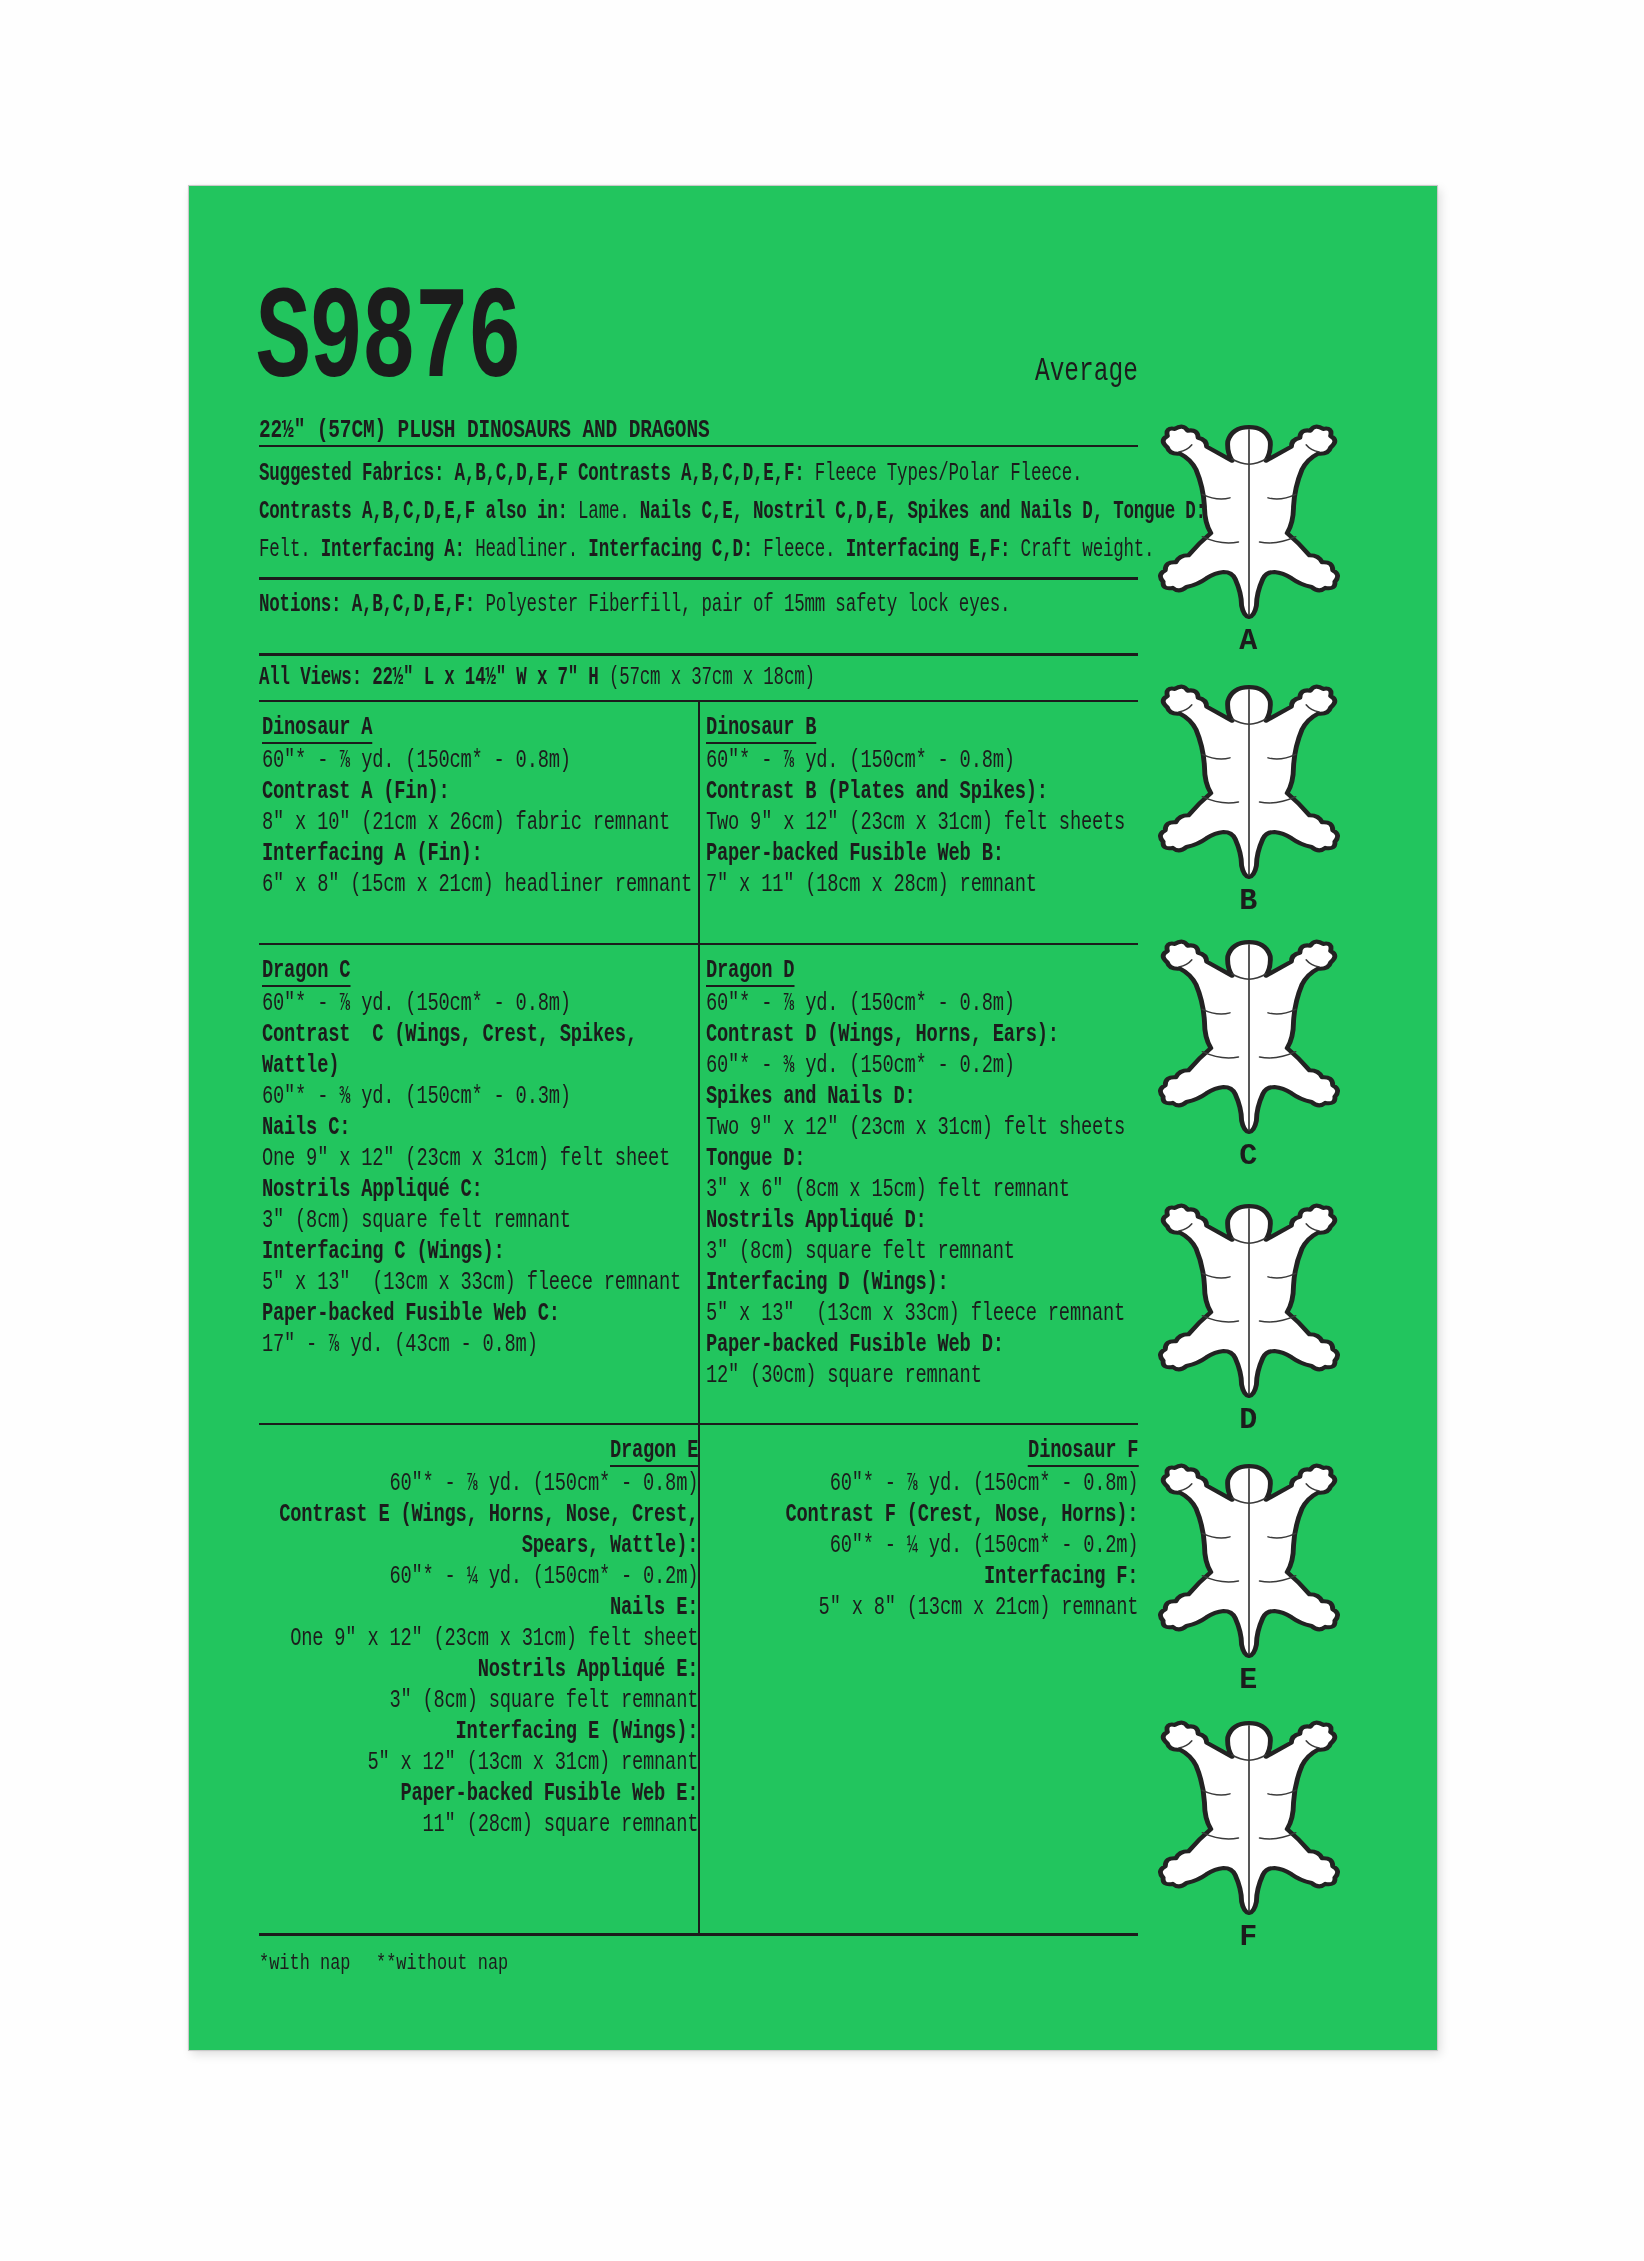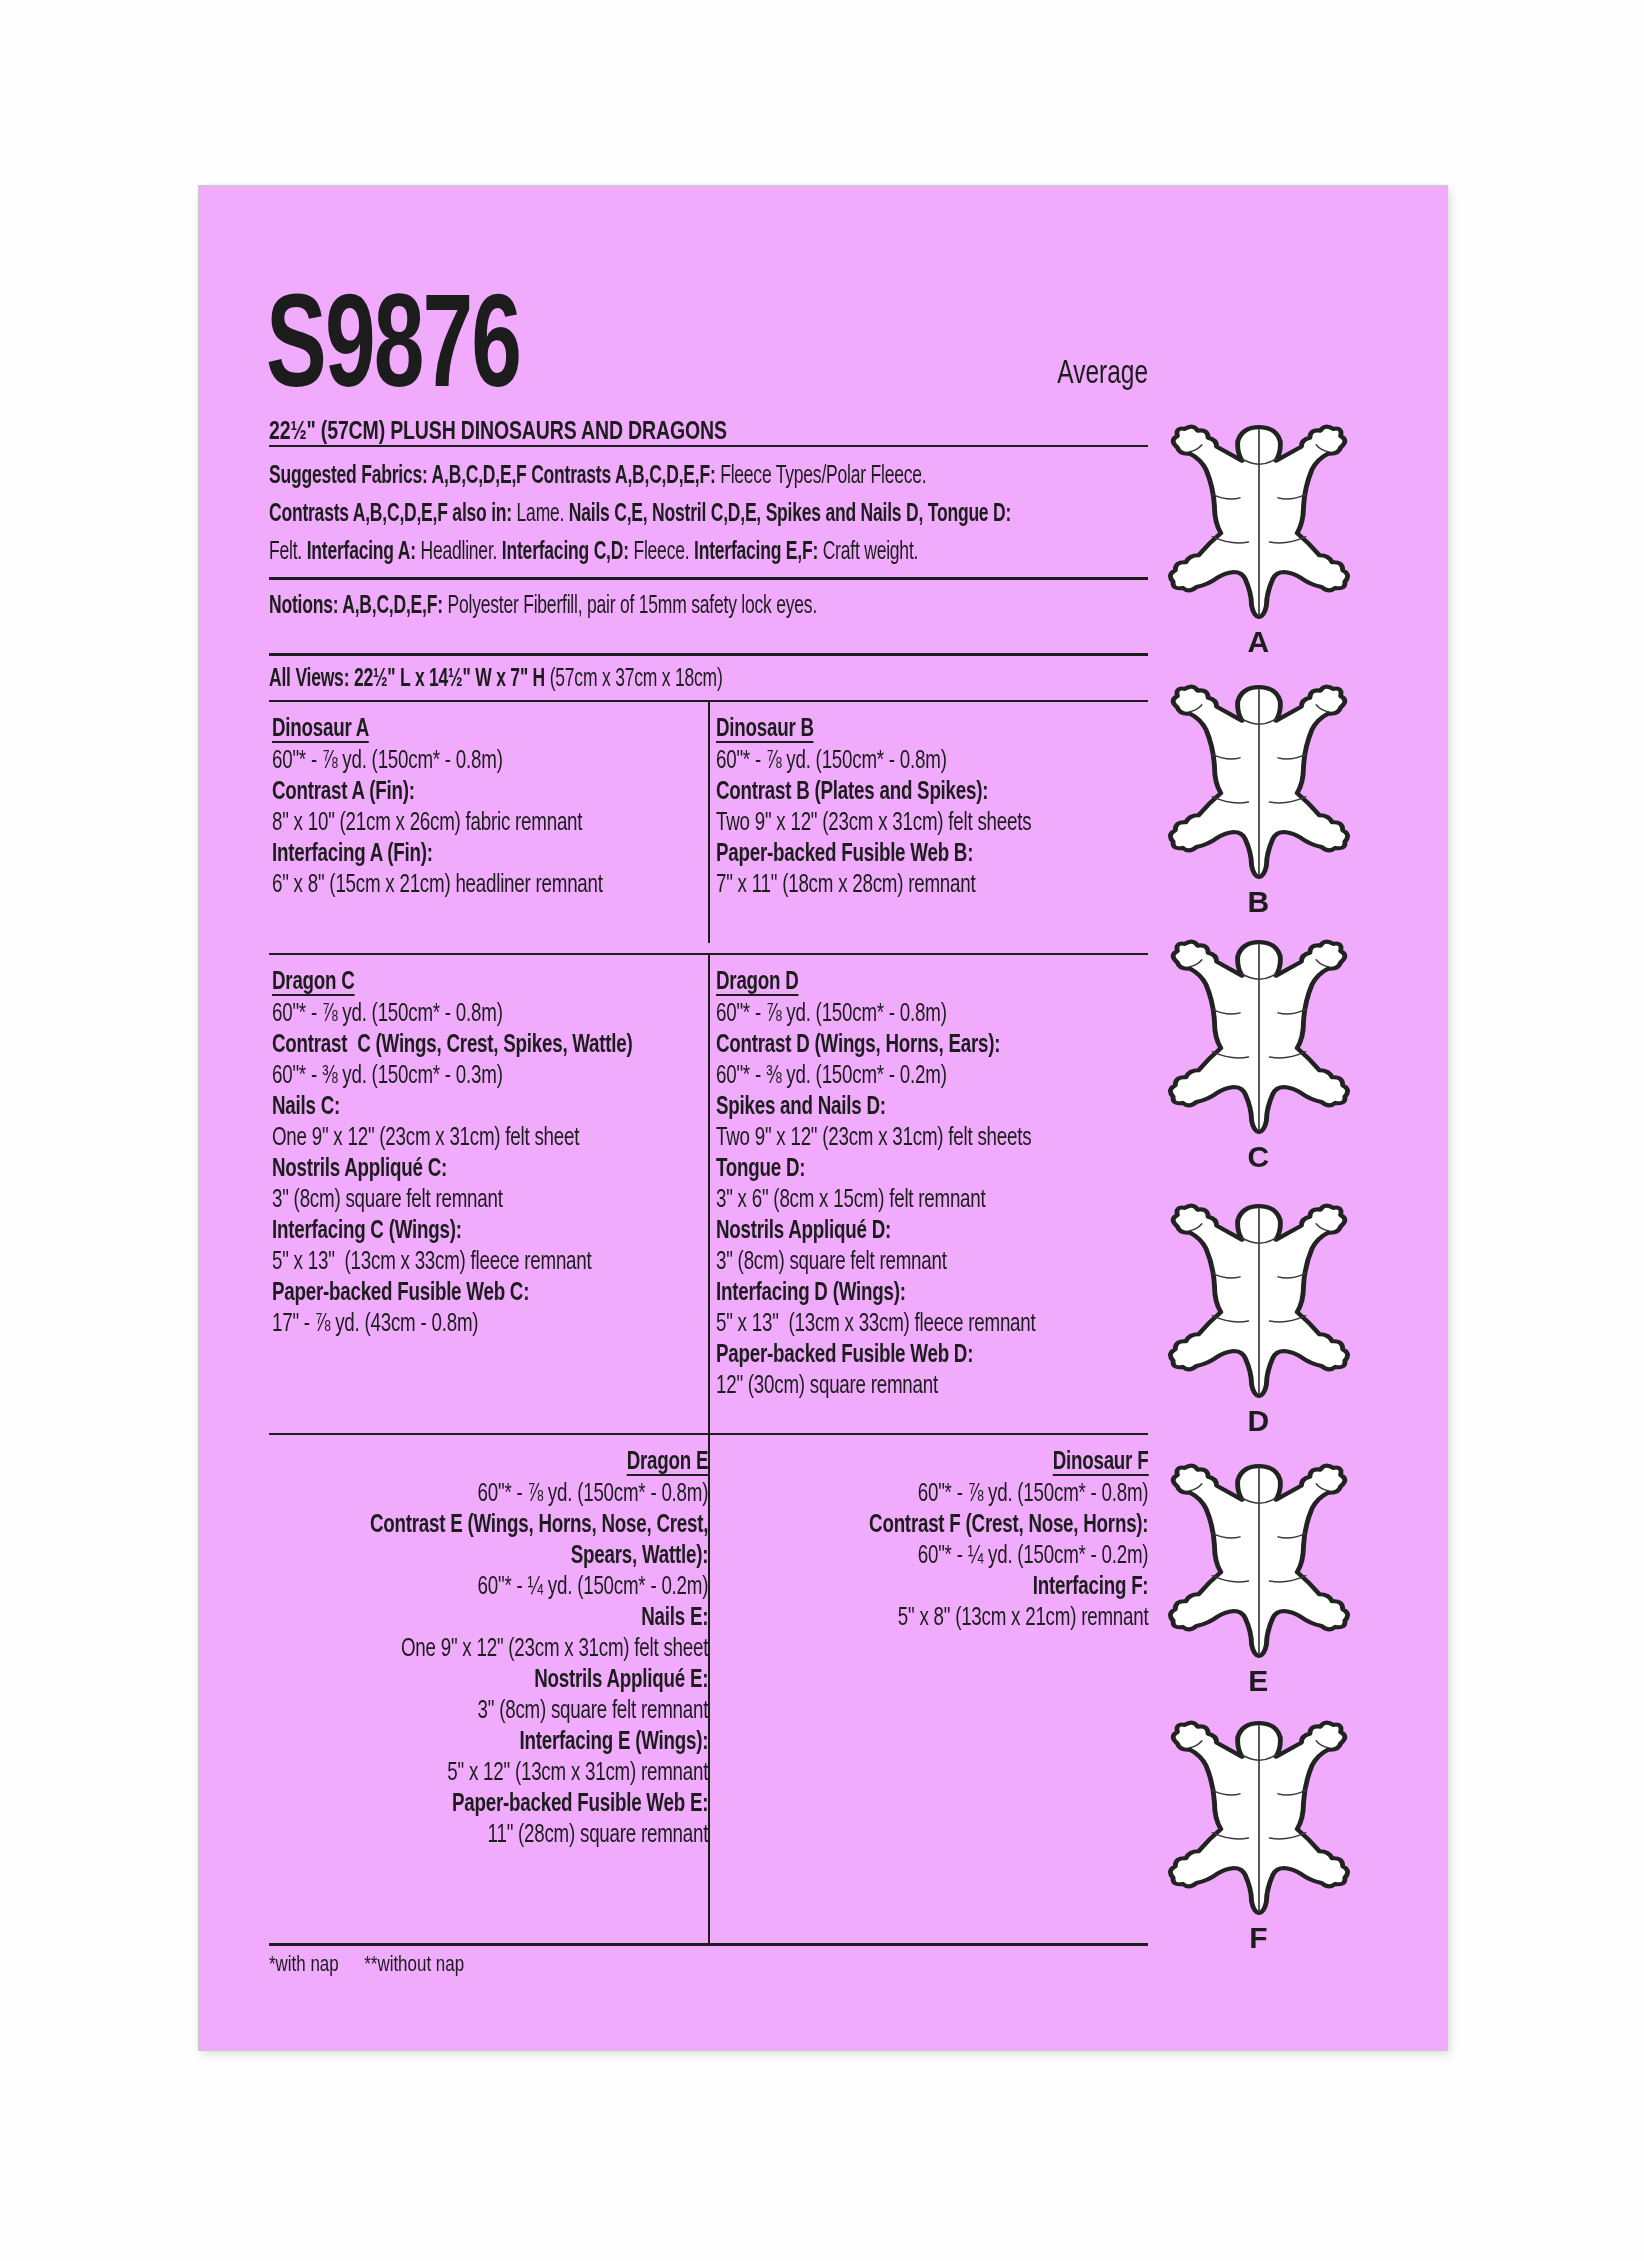--- a/index.html
+++ b/index.html
@@ -3,23 +3,24 @@
 <meta charset="utf-8">
 <style>
   html,body{margin:0;padding:0;}
   body{
     width:1645px;height:2261px;position:relative;overflow:hidden;
     background:#fefefe;color:#1c1c1c;
     font-family:"Liberation Sans", sans-serif;
     -webkit-font-smoothing:antialiased;
   }
   .page{
-    position:absolute;left:198px;top:185px;width:1248px;height:1864px;
-    background:#f0abfc;border:0.7px solid #c9c9c9;
+    position:absolute;left:188px;top:185px;width:1248px;height:1864px;
+    background:#22c55e;border:0.7px solid #c9c9c9;
     box-shadow:3.4px 4.1px 9.6px rgba(0,0,0,.13), 0 0 1.4px rgba(0,0,0,.08);
+    font-family:Liberation Mono, monospace;
   }
   .abs{position:absolute;}
   
   .cx69{transform:scaleX(.69);transform-origin:0 0;white-space:nowrap;}
   .cx70{transform:scaleX(.70);transform-origin:0 0;width:143%;}
   .cx75{transform:scaleX(.75);transform-origin:0 0;width:133.3%;}
   .b{font-weight:700;}
   .hr{position:absolute;left:70px;width:879px;background:#1c1c1c;}
   .pattern-number{
     left:67px;top:89px;font-size:132px;font-weight:700;line-height:1;
@@ -32,21 +33,21 @@
   .subtitle{left:70px;top:229px;font-size:26px;font-weight:700;line-height:30px;letter-spacing:-0.2px;}
   .para{left:70px;font-size:25px;line-height:38px;letter-spacing:-0.3px;}
   .para .line{white-space:pre-wrap;}
   .single{line-height:31px;}
   .table{
     position:absolute;left:70px;top:514px;width:879px;
     border-top:2.7px solid #1c1c1c;border-bottom:3.4px solid #1c1c1c;
   }
   .trow{display:flex;}
   .trow + .trow{border-top:2.7px solid #1c1c1c;}
-  .trow.r1{height:241px;} .trow.r2{height:478px;margin-top:10px;} .trow.r3{height:508px;text-align:right;}
+  .trow.r1{height:241px;} .trow.r2{height:478px;} .trow.r3{height:508px;text-align:right;}
   .cl{width:439px;padding:9.6px 0 0 2.7px;box-sizing:border-box;}
   .cr{flex:1;border-left:2.1px solid #1c1c1c;padding:9.6px 0 0 5.5px;box-sizing:border-box;}
   .cellin{font-size:25px;line-height:31px;letter-spacing:-0.3px;}
   .sec-title{
     font-weight:700;display:inline-block;border-bottom:2.1px solid #1c1c1c;
     line-height:28px;margin-bottom:1.4px;white-space:pre-wrap;
   }
   .sec-lines .line{white-space:pre-wrap;}
   .footer{left:70px;top:1764px;font-size:22.6px;line-height:27px;}
   .footer .gap{margin-left:34px;}

